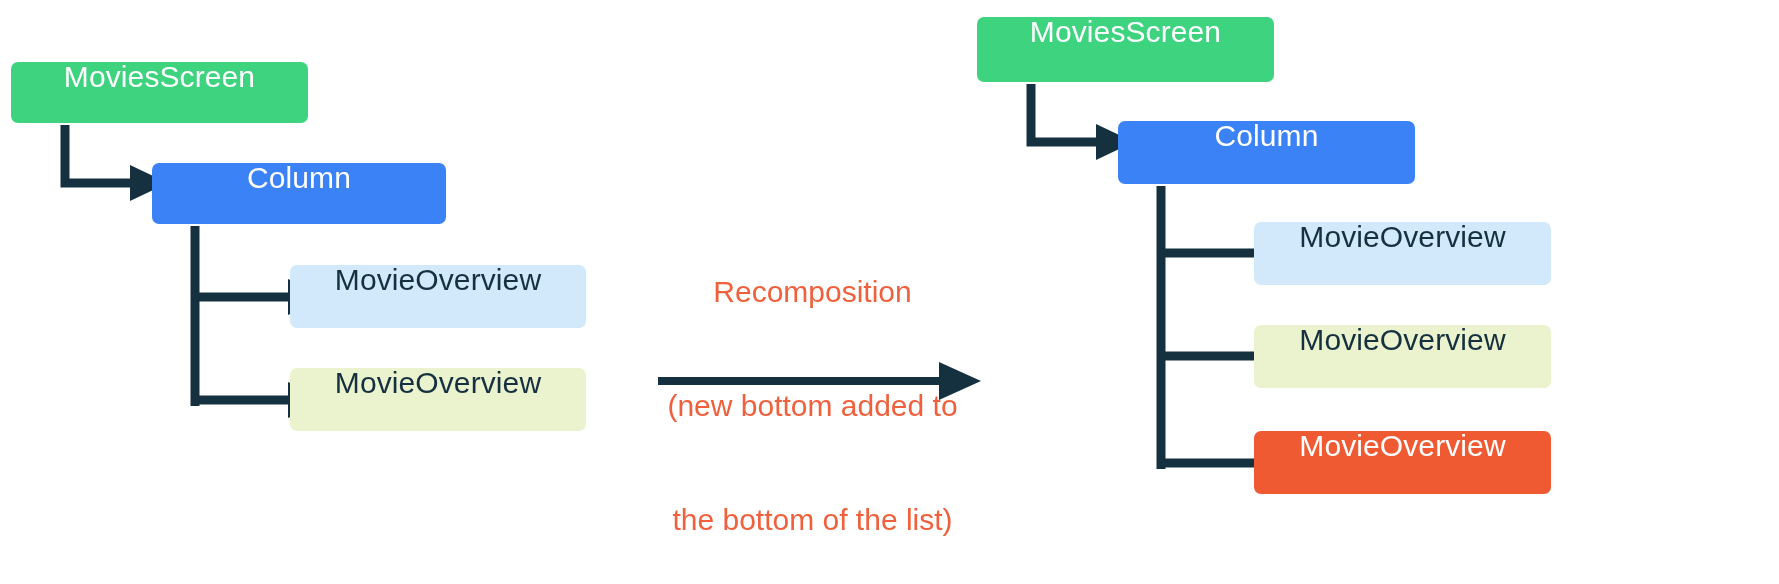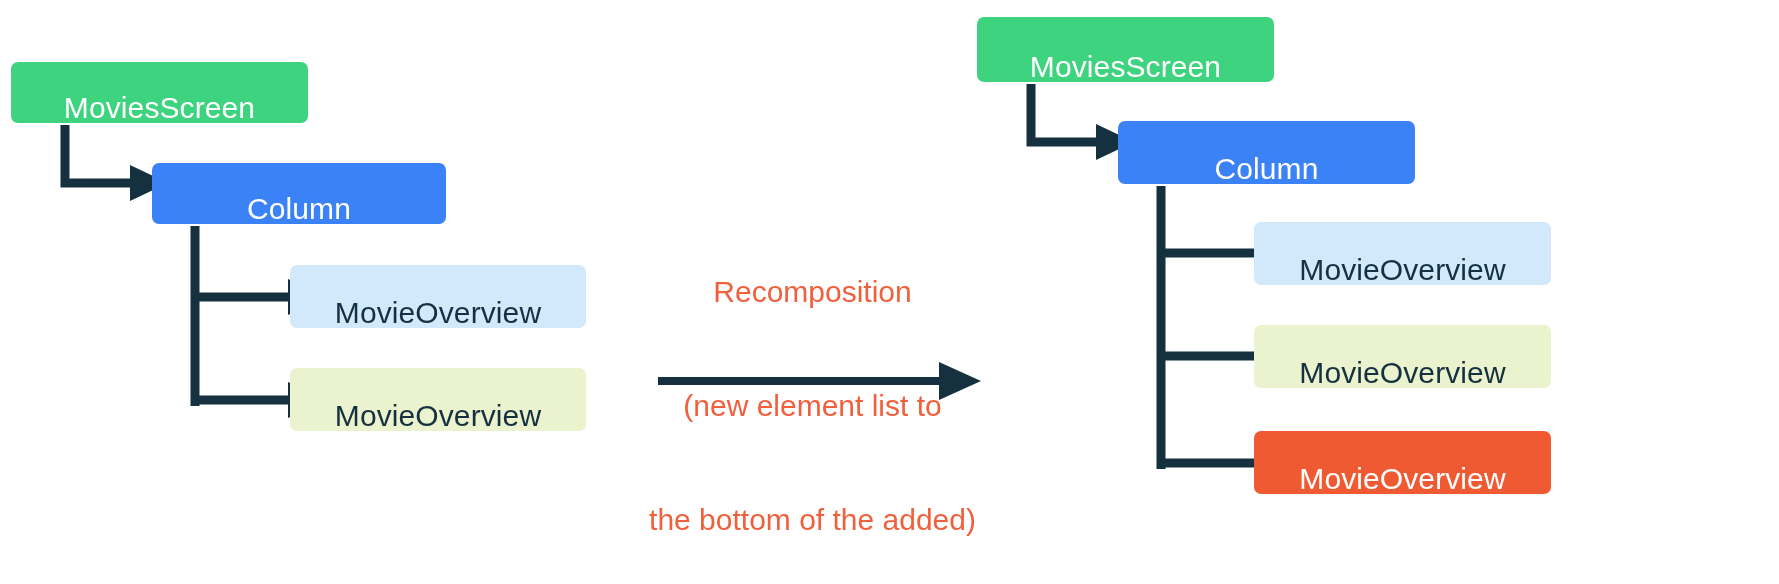--- a/index.html
+++ b/index.html
@@ -15,21 +15,21 @@
     position: relative;
     width: 1779px;
     height: 584px;
     background: #ffffff;
     overflow: hidden;
   }
   .node {
     position: absolute;
     box-sizing: border-box;
     display: flex;
-    align-items: flex-end;
+    align-items: flex-start;
     justify-content: center;
     border-radius: 7px;
     font-family: "Liberation Sans", sans-serif;
     font-size: 30px;
     line-height: 1;
     letter-spacing: 0.1px;
     white-space: nowrap;
   }
   .node-green  { background: #3ed37f; color: #ffffff; }
   .node-blue   { background: #3b82f6; color: #ffffff; }
@@ -82,22 +82,22 @@
   <div class="node node-lightblue" style="left:290px; top:265px; width:296px; height:63px;">
     <span>MovieOverview</span>
   </div>
 
   <div class="node node-lime" style="left:290px; top:368px; width:296px; height:63px;">
     <span>MovieOverview</span>
   </div>
 
   <div class="caption" style="left:640px; top:197px; width:345px;">
     <span class="caption-line">Recomposition</span>
-    <span class="caption-line">(new element list to</span>
-    <span class="caption-line">the bottom of the added)</span>
+    <span class="caption-line">(new bottom added to</span>
+    <span class="caption-line">the bottom of the list)</span>
   </div>
 
   <svg class="connector" style="left:655px; top:358px; width:330px; height:46px;" viewBox="0 0 330 46">
     <path d="M3,23 L292,23" stroke="#15303f" stroke-width="8" fill="none"></path>
     <path d="M284,4 L326,23 L284,42 Z" fill="#15303f"></path>
   </svg>
 
   <div class="node node-green" style="left:977px; top:17px; width:297px; height:65px;">
     <span>MoviesScreen</span>
   </div>

